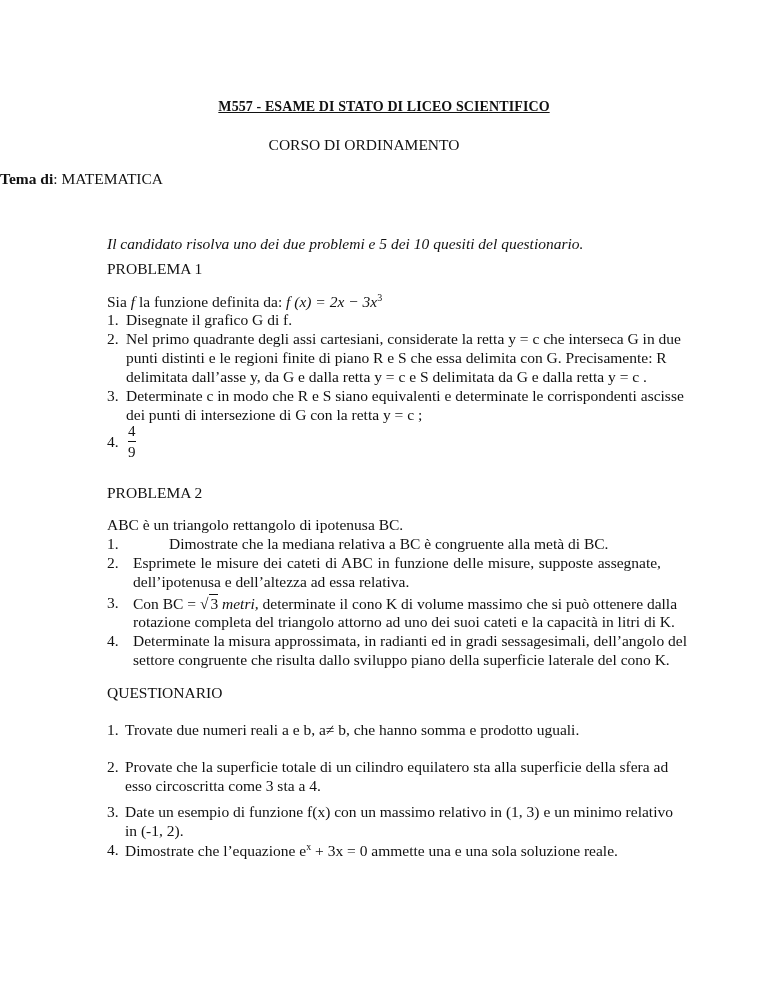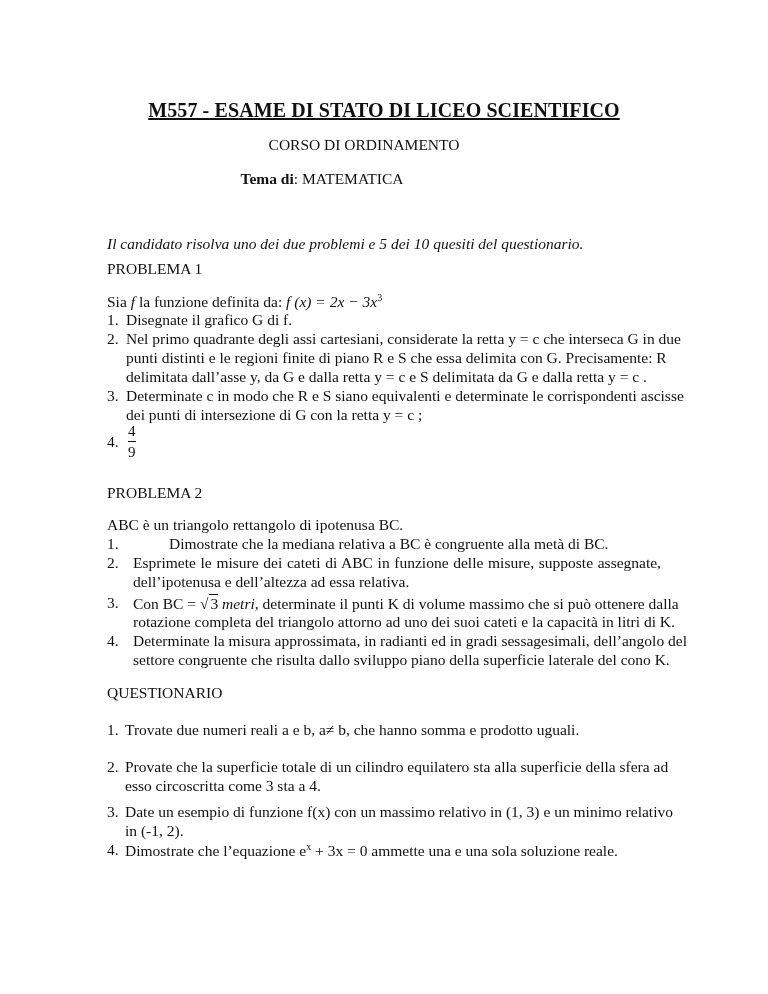--- a/index.html
+++ b/index.html
@@ -3,24 +3,24 @@
 <meta charset="utf-8">
 <style>
   html, body { margin: 0; padding: 0; background: #ffffff; }
   body {
     width: 768px; height: 994px; position: relative; overflow: hidden;
     font-family: "Liberation Serif", serif; color: #111; font-size: 15.5px;
   }
   .abs { position: absolute; }
   .title {
     left: 0; width: 768px; top: 99px; text-align: center;
-    font-weight: bold; font-size: 20px; text-decoration: underline; letter-spacing: 0.1px;
+    font-weight: bold; font-size: 14px; text-decoration: underline; letter-spacing: 0.1px;
   }
   .subtitle { left: 0; width: 728px; top: 136px; text-align: center; font-size: 15.5px; }
-  .tema { left: 0; width: 644px; top: 170px; text-align: center; font-size: 15.5px; }
+  .tema { left: 0; width: 644px; top: 170px; font-size: 15.5px; }
   .tema b { font-weight: bold; }
   .instr { left: 107px; top: 228px; font-weight: normal; font-style: italic; font-size: 15.5px; margin-top: 7px; }
   .section { left: 107px; font-size: 15.5px; }
   .line { left: 107px; font-size: 15.5px; white-space: nowrap; }
   .ind { left: 126px; }
   .num { left: 107px; }
   .qnum { left: 107px; }
   .qtext { left: 148px; margin-left: 36px; }
   .justify { width: 560px; text-align: justify; text-align-last: justify; white-space: normal; }
   i { font-style: italic; }
@@ -74,21 +74,21 @@
 
 <div class="abs line num" style="top:535px">1.</div>
 <div class="abs line qtext" style="top:535px;left:133px">Dimostrate che la mediana relativa a BC è congruente alla metà di BC.</div>
 
 <div class="abs line num" style="top:554px">2.</div>
 <div class="abs line justify" style="top:554px;left:133px;width:528px">Esprimete le misure dei cateti di ABC in funzione delle misure, supposte assegnate,</div>
 <div class="abs line" style="top:573px;left:133px">dell’ipotenusa e dell’altezza ad essa relativa.</div>
 
 <div class="abs line num" style="top:594px">3.</div>
 <div class="abs line" style="top:594px;left:133px">
-  <span>Con  BC = </span><span>√</span><span class="sqrt">3</span><i> metri,  </i><span>determinate il punti K di volume massimo che si può ottenere dalla</span>
+  <span>Con  BC = </span><span>√</span><span class="sqrt">3</span><i> metri,  </i><span>determinate il cono K di volume massimo che si può ottenere dalla</span>
 </div>
 <div class="abs line" style="top:613px;left:133px">rotazione completa del triangolo attorno ad uno dei suoi cateti e la capacità in litri di K.</div>
 
 <div class="abs line num" style="top:632px">4.</div>
 <div class="abs line" style="top:632px;left:133px">Determinate la misura approssimata, in radianti ed in gradi sessagesimali, dell’angolo del</div>
 <div class="abs line" style="top:651px;left:133px">settore congruente che risulta dallo sviluppo piano della superficie laterale del cono K.</div>
 
 <div class="abs section" style="top:684px">QUESTIONARIO</div>
 
 <div class="abs line qnum" style="top:721px">1.</div>

